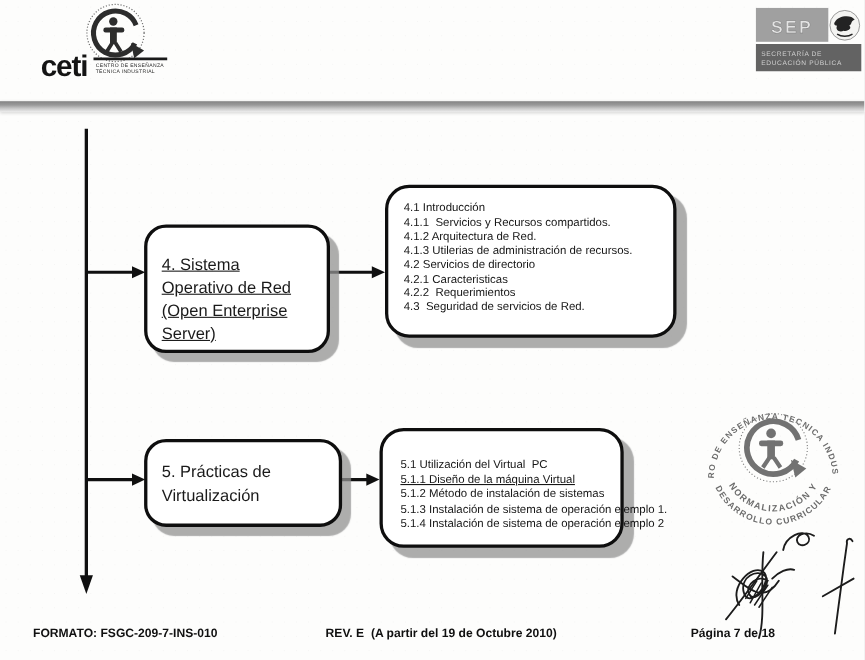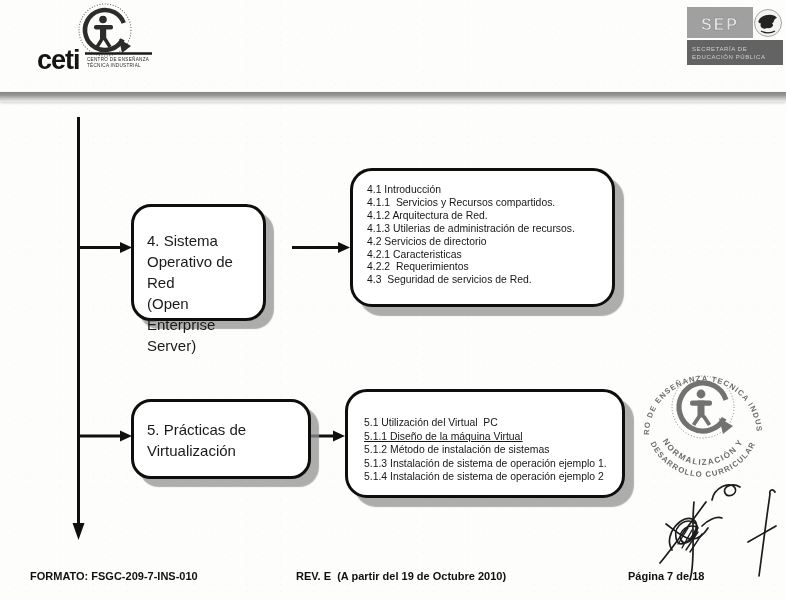--- a/index.html
+++ b/index.html
@@ -82,21 +82,21 @@
       <polygon points="120,242 120,253 132,247.5" stroke="none"></polygon>
       <line x1="292" y1="247.5" x2="339" y2="247.5" stroke-width="2.8"></line>
       <polygon points="338,242 338,253 350,247.5" stroke="none"></polygon>
       <line x1="78.5" y1="436" x2="121" y2="436" stroke-width="2.8"></line>
       <polygon points="120,430.5 120,441.5 132,436" stroke="none"></polygon>
       <line x1="292" y1="436" x2="334" y2="436" stroke-width="2.8"></line>
       <polygon points="333,430.5 333,441.5 345,436" stroke="none"></polygon>
     </g>
   </svg>
 
-  <div class="abs node" style="left:131px;top:204px;width:135px;height:117px;padding:23px 8px 0 13px;">
+  <div class="abs node" style="left:131px;top:204px;width:169px;height:117px;padding:23px 8px 0 13px;text-decoration:underline;">
     <div class="node-label">4. Sistema
 Operativo de Red
 (Open Enterprise
 Server)</div>
   </div>
 
   <div class="abs topics" style="left:350px;top:168px;width:265px;height:139px;padding:13px 4px 0 14px;">
       <div class="topic-line">4.1 Introducción</div>
       <div class="topic-line">4.1.1  Servicios y Recursos compartidos.</div>
       <div class="topic-line">4.1.2 Arquitectura de Red.</div>
@@ -105,21 +105,21 @@
       <div class="topic-line">4.2.1 Caracteristicas</div>
       <div class="topic-line">4.2.2  Requerimientos</div>
       <div class="topic-line">4.3  Seguridad de servicios de Red.</div>
     </div>
 
   <div class="abs node" style="left:131px;top:399px;width:180px;height:80px;padding:17px 8px 0 13px;">
     <div class="node-label">5. Prácticas de
 Virtualización</div>
   </div>
 
-  <div class="abs topics" style="left:345px;top:389px;width:280px;height:109px;padding:24px 4px 0 16px;">
+  <div class="abs topics" style="left:345px;top:389px;width:222px;height:109px;padding:24px 4px 0 16px;">
       <div class="topic-line" style="line-height:13.6px;">5.1 Utilización del Virtual  PC</div>
       <div class="topic-line" style="line-height:13.6px;text-decoration:underline;">5.1.1 Diseño de la máquina Virtual</div>
       <div class="topic-line" style="line-height:13.6px;">5.1.2 Método de instalación de sistemas</div>
       <div class="topic-line" style="line-height:13.6px;">5.1.3 Instalación de sistema de operación ejemplo 1.</div>
       <div class="topic-line" style="line-height:13.6px;">5.1.4 Instalación de sistema de operación ejemplo 2</div>
     </div>
 
   <svg class="abs" style="left:631px;top:345px;opacity:.88;" width="155" height="150" viewBox="0 0 155 150">
     <defs>
       <path id="sealTop" d="M 18,90 A 54,54 0 1 1 126,90"></path>

